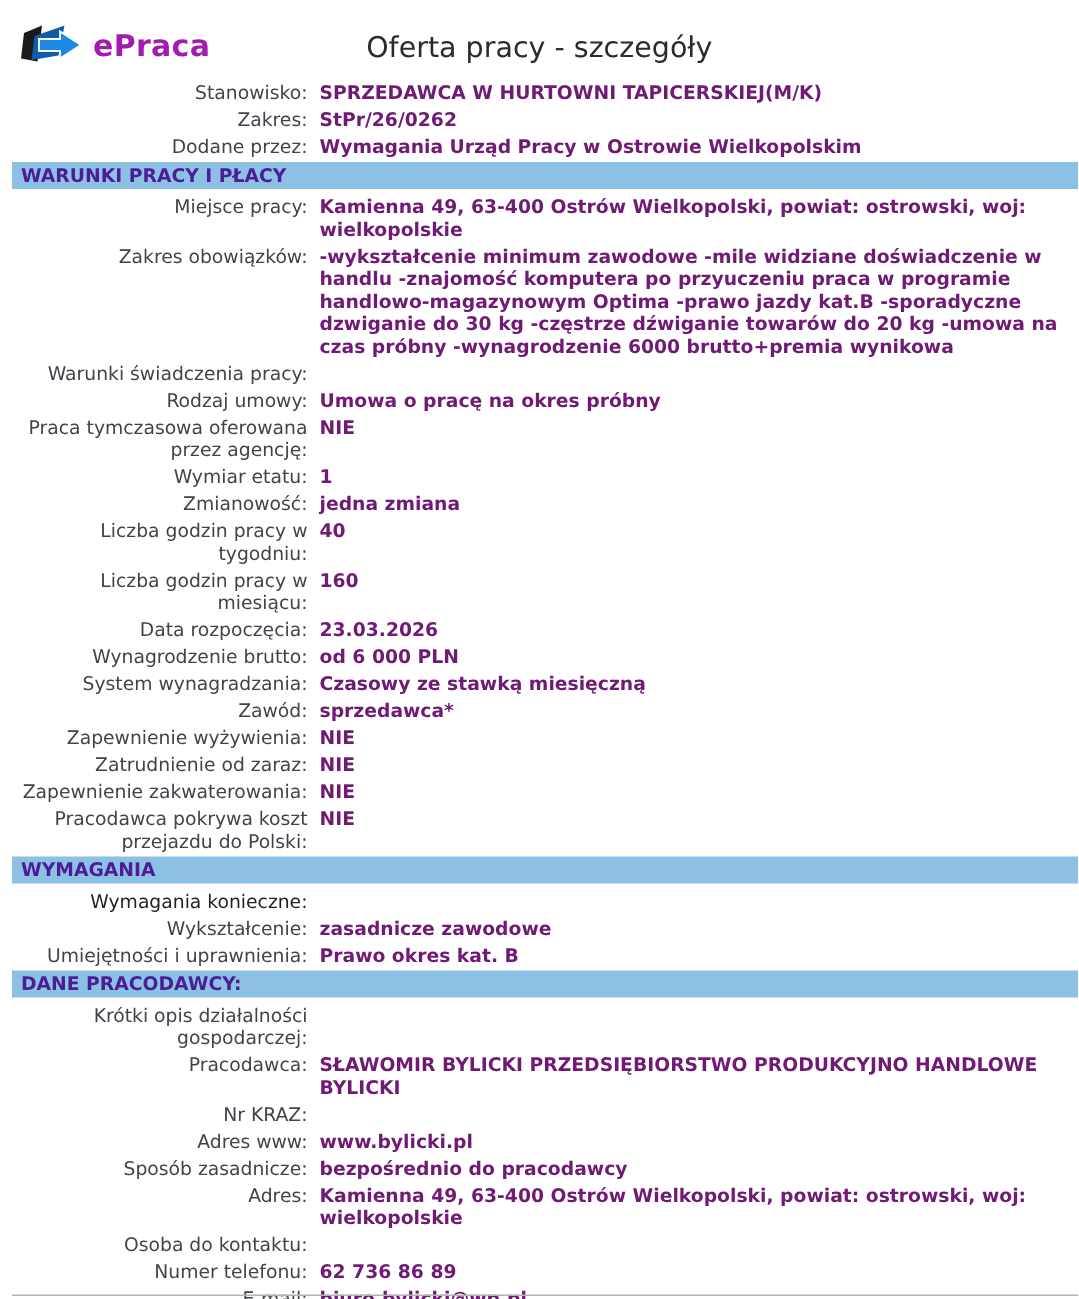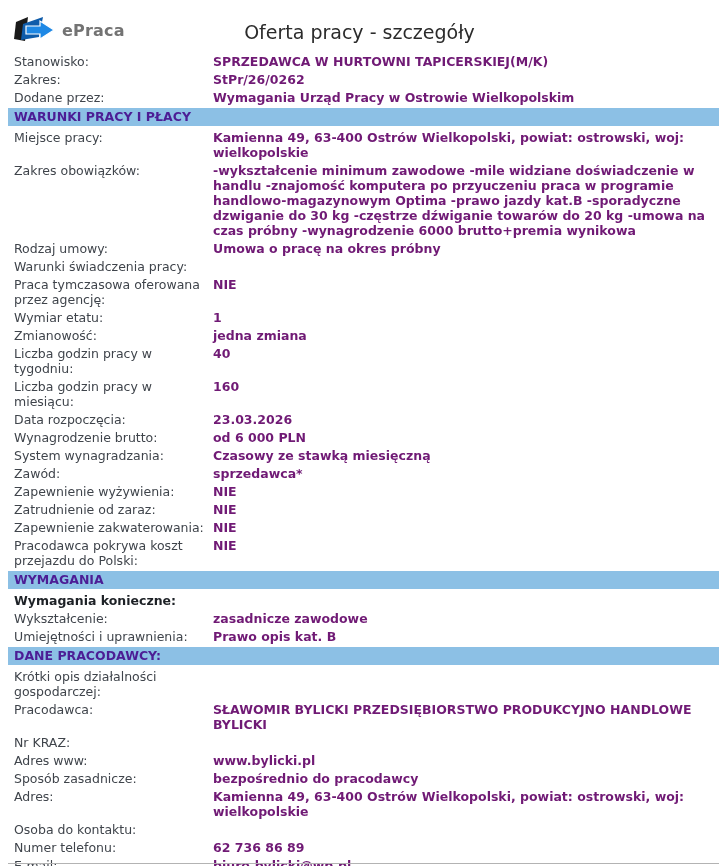--- a/index.html
+++ b/index.html
@@ -6,28 +6,28 @@
   html, body { margin: 0; padding: 0; background: #ffffff; }
   .page {
     width: 719px; height: 866px; position: relative; overflow: hidden;
     background: #ffffff;
     font-family: "DejaVu Sans", "Liberation Sans", sans-serif;
     color: #17191c;
   }
   
   .header { position: relative; height: 52px; padding-top: 15px; }
   .logo { position: absolute; left: 14px; top: 16px; display: flex; align-items: center; }
-  .logo-text { font-size: 16px; font-weight: bold; color: #737373; margin-left: 6px; letter-spacing: 0.2px; }
+  .logo-text { font-size: 20px; font-weight: bold; color: #a21caf; margin-left: 6px; letter-spacing: 0.2px; }
   .page-title { text-align: center; font-size: 19px; font-weight: 400; color: #2b2b2b; padding-top: 6px; }
   
   .rows { }
   .row { display: grid; grid-template-columns: 199px 1fr; padding: 1.5px 8px 1.5px 14px; }
-  .lbl { font-size: 12.5px; line-height: 15px; color: #3f444b; padding-right: 8px; }
+  .lbl { font-size: 12.5px; line-height: 15px; color: #3f444b; padding-right: 8px; text-align: right; }
   .val { font-size: 12.5px; line-height: 15px; font-weight: bold; color: #701a75; }
-  .subhead .lbl { font-weight: bold; color: #1d2126; }
+  .subhead .lbl { font-weight: normal; color: #1d2126; }
   
   .bar {
     margin: 2px 0 2px 8px;
     background: #8cc0e5;
     color: #4c1d95;
     font-size: 12.5px; font-weight: bold;
     height: 18px; line-height: 18px;
     padding-left: 6px;
   }
   .bottom-divider {
@@ -74,28 +74,28 @@
   <div class="rows">
     <div class="row">
       <div class="lbl">Miejsce pracy:</div>
       <div class="val">Kamienna 49, 63-400 Ostrów Wielkopolski, powiat: ostrowski, woj: wielkopolskie</div>
     </div>
     <div class="row">
       <div class="lbl">Zakres obowiązków:</div>
       <div class="val">-wykształcenie minimum zawodowe -mile widziane doświadczenie w handlu -znajomość komputera po przyuczeniu praca w programie handlowo-magazynowym Optima -prawo jazdy kat.B -sporadyczne dzwiganie do 30 kg -częstrze dźwiganie towarów do 20 kg -umowa na czas próbny -wynagrodzenie 6000 brutto+premia wynikowa</div>
     </div>
     <div class="row">
+      <div class="lbl">Warunki świadczenia pracy:</div>
+      <div class="val"></div>
+    </div>
+    <div class="row">
       <div class="lbl">Rodzaj umowy:</div>
       <div class="val">Umowa o pracę na okres próbny</div>
     </div>
     <div class="row">
-      <div class="lbl">Warunki świadczenia pracy:</div>
-      <div class="val"></div>
-    </div>
-    <div class="row">
       <div class="lbl">Praca tymczasowa oferowana przez agencję:</div>
       <div class="val">NIE</div>
     </div>
     <div class="row">
       <div class="lbl">Wymiar etatu:</div>
       <div class="val">1</div>
     </div>
     <div class="row">
       <div class="lbl">Zmianowość:</div>
       <div class="val">jedna zmiana</div>
@@ -148,21 +148,21 @@
     <div class="row subhead">
       <div class="lbl">Wymagania konieczne:</div>
       <div class="val"></div>
     </div>
     <div class="row">
       <div class="lbl">Wykształcenie:</div>
       <div class="val">zasadnicze zawodowe</div>
     </div>
     <div class="row">
       <div class="lbl">Umiejętności i uprawnienia:</div>
-      <div class="val">Prawo opis kat. B</div>
+      <div class="val">Prawo okres kat. B</div>
     </div>
   </div>
 
   <div class="bar">DANE PRACODAWCY:</div>
 
   <div class="rows">
     <div class="row">
       <div class="lbl">Krótki opis działalności gospodarczej:</div>
       <div class="val"></div>
     </div>

